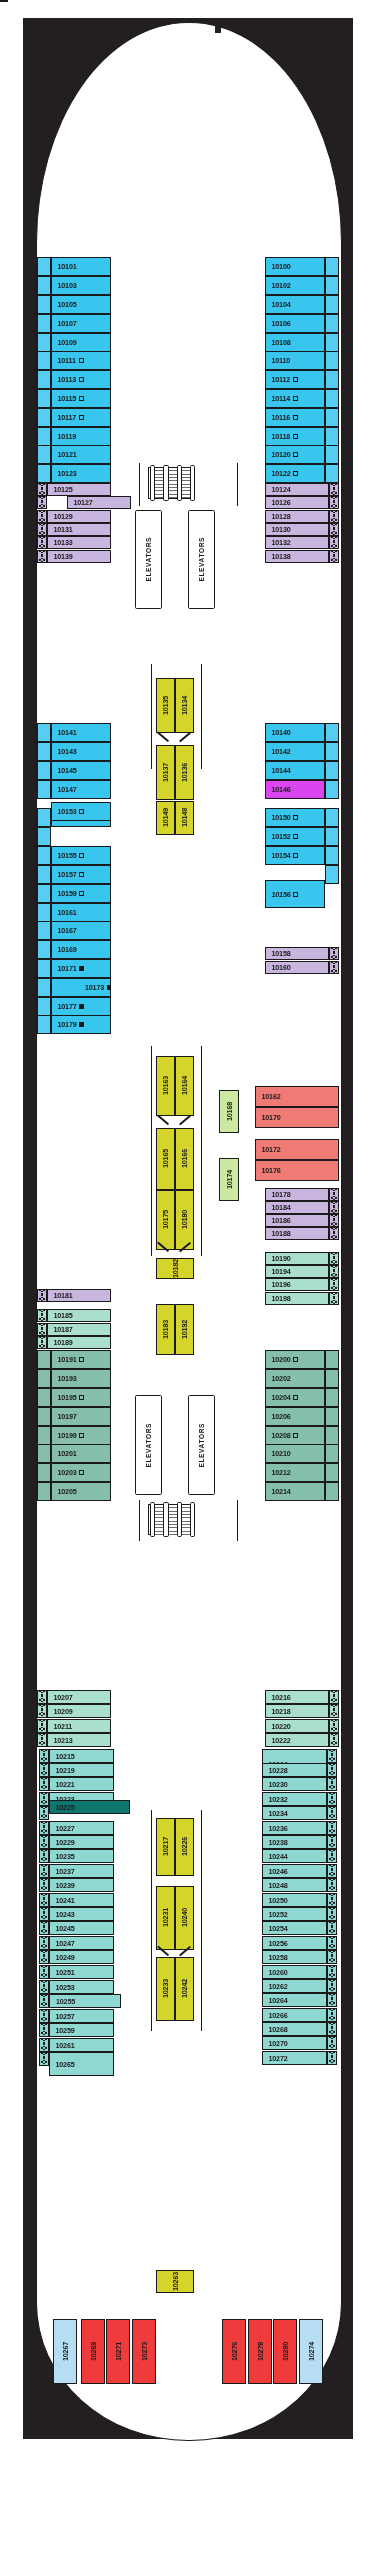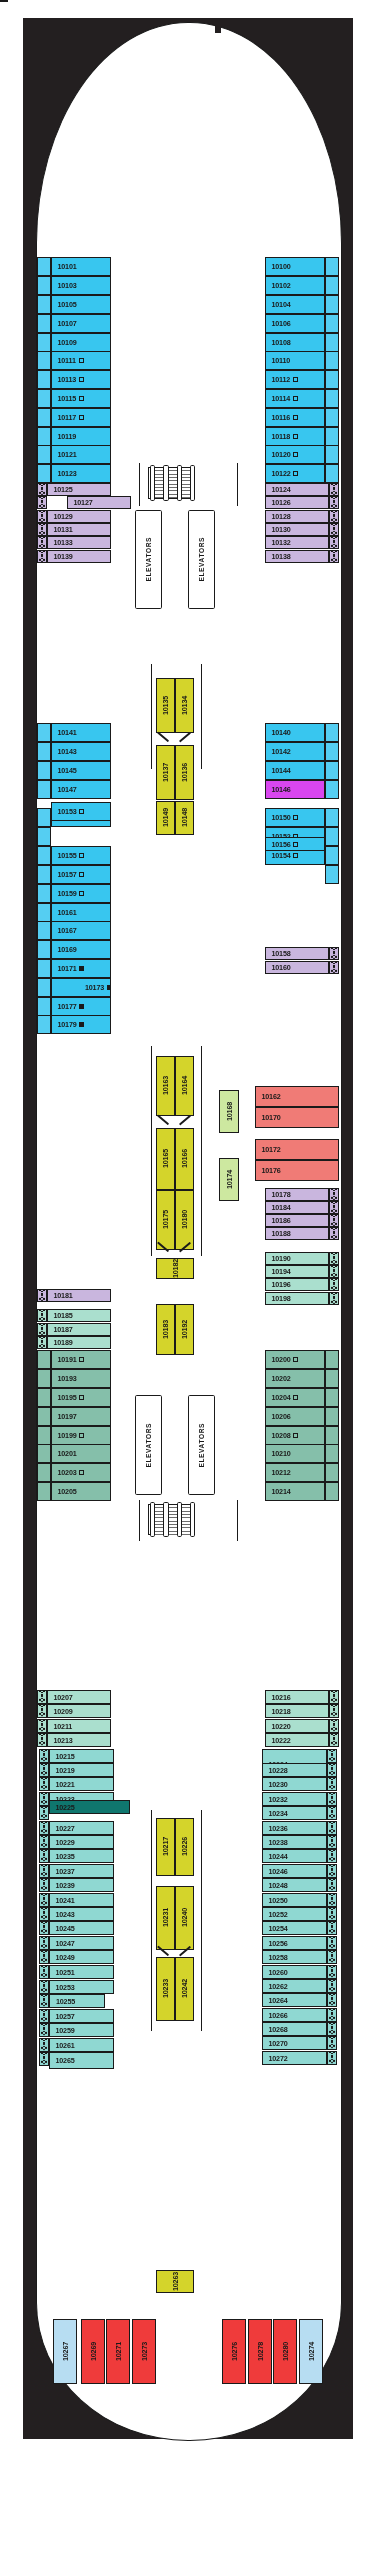--- a/index.html
+++ b/index.html
@@ -376,21 +376,21 @@
       <div class="cab r" style="left: 265px; top: 827px; width: 60px; height: 19px; background: rgb(56, 198, 239);">
         <span class="num">10152</span>
         <i class="mk"></i>
       </div>
       <div class="balc" style="left: 325px; top: 846px; width: 14.4px; height: 19px; background: rgb(85, 206, 242);"></div>
       <div class="cab r" style="left: 265px; top: 846px; width: 60px; height: 19px; background: rgb(56, 198, 239);">
         <span class="num">10154</span>
         <i class="mk"></i>
       </div>
       <div class="balc" style="left: 325px; top: 865px; width: 14.4px; height: 19px; background: rgb(85, 206, 242);"></div>
-      <div class="cab r" style="left: 265px; top: 837px; width: 60px; height: 14px; background: rgb(56, 198, 239);">
+      <div class="cab r" style="left: 265px; top: 880px; width: 60px; height: 28px; background: rgb(56, 198, 239); font-style: italic;">
         <span class="num">10156</span>
         <i class="mk"></i>
       </div>
       <div class="wavy" style="left: 329px; top: 947px; width: 10px; height: 13.3px; background-color: rgb(201, 182, 222);"></div>
       <div class="cab r" style="left: 265px; top: 947px; width: 64px; height: 13.3px; background: rgb(201, 182, 222);">
         <span class="num">10158</span>
       </div>
       <div class="wavy" style="left: 329px; top: 961px; width: 10px; height: 13.3px; background-color: rgb(201, 182, 222);"></div>
       <div class="cab r" style="left: 265px; top: 961px; width: 64px; height: 13.3px; background: rgb(201, 182, 222);">
         <span class="num">10160</span>
@@ -682,37 +682,37 @@
       </div>
       <div class="wavy" style="left: 39px; top: 1965px; width: 10px; height: 14.4px; background-color: rgb(143, 216, 210);"></div>
       <div class="cab l" style="left: 49px; top: 1965px; width: 65px; height: 14.4px; background: rgb(143, 216, 210);">
         <span class="num">10251</span>
       </div>
       <div class="wavy" style="left: 39px; top: 1980px; width: 10px; height: 14.4px; background-color: rgb(143, 216, 210);"></div>
       <div class="cab l" style="left: 49px; top: 1980px; width: 65px; height: 14.4px; background: rgb(143, 216, 210);">
         <span class="num">10253</span>
       </div>
       <div class="wavy" style="left: 39px; top: 1994px; width: 10px; height: 14.4px; background-color: rgb(143, 216, 210);"></div>
-      <div class="cab l" style="left: 49px; top: 1994px; width: 56px; height: 14.4px; background: rgb(143, 216, 210); padding-left: 6px;">
+      <div class="cab l" style="left: 49px; top: 1994px; width: 72px; height: 14.4px; background: rgb(143, 216, 210); padding-left: 6px;">
         <span class="num">10255</span>
       </div>
       <div class="wavy" style="left: 39px; top: 2009px; width: 10px; height: 14.4px; background-color: rgb(143, 216, 210);"></div>
       <div class="cab l" style="left: 49px; top: 2009px; width: 65px; height: 14.4px; background: rgb(143, 216, 210);">
         <span class="num">10257</span>
       </div>
       <div class="wavy" style="left: 39px; top: 2023px; width: 10px; height: 14.4px; background-color: rgb(143, 216, 210);"></div>
       <div class="cab l" style="left: 49px; top: 2023px; width: 65px; height: 14.4px; background: rgb(143, 216, 210);">
         <span class="num">10259</span>
       </div>
       <div class="wavy" style="left: 39px; top: 2038px; width: 10px; height: 14.4px; background-color: rgb(143, 216, 210);"></div>
       <div class="cab l" style="left: 49px; top: 2038px; width: 65px; height: 14.4px; background: rgb(143, 216, 210);">
         <span class="num">10261</span>
       </div>
       <div class="wavy" style="left: 39px; top: 2052px; width: 10px; height: 14.4px; background-color: rgb(143, 216, 210);"></div>
-      <div class="cab l" style="left: 49px; top: 2052px; width: 65px; height: 17px; background: rgb(143, 216, 210);">
+      <div class="cab l" style="left: 49px; top: 2052px; width: 65px; height: 24px; background: rgb(143, 216, 210);">
         <span class="num">10265</span>
       </div>
       <div class="wavy" style="left: 327px; top: 1749px; width: 10px; height: 14.4px; background-color: rgb(143, 216, 210);"></div>
       <div class="cab r" style="left: 262px; top: 1749px; width: 65px; height: 31px; background: rgb(143, 216, 210);">
         <span class="num">10224</span>
       </div>
       <div class="wavy" style="left: 327px; top: 1763px; width: 10px; height: 14.4px; background-color: rgb(143, 216, 210);"></div>
       <div class="cab r" style="left: 262px; top: 1763px; width: 65px; height: 14.4px; background: rgb(143, 216, 210);">
         <span class="num">10228</span>
       </div>

